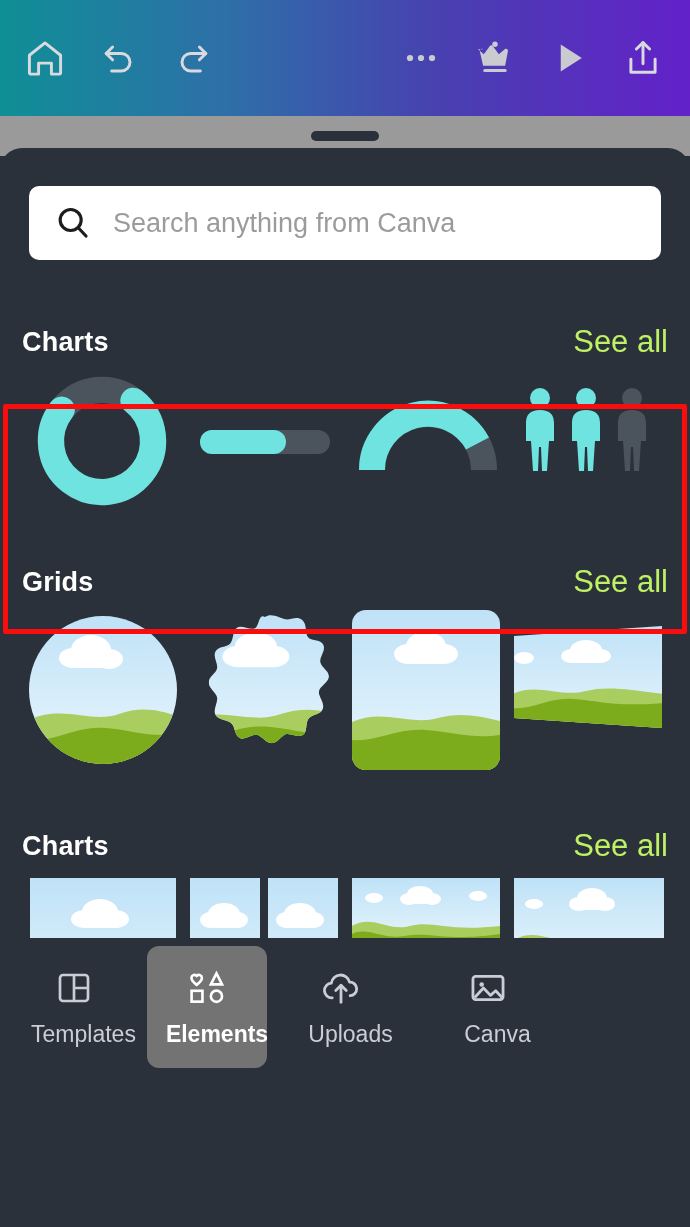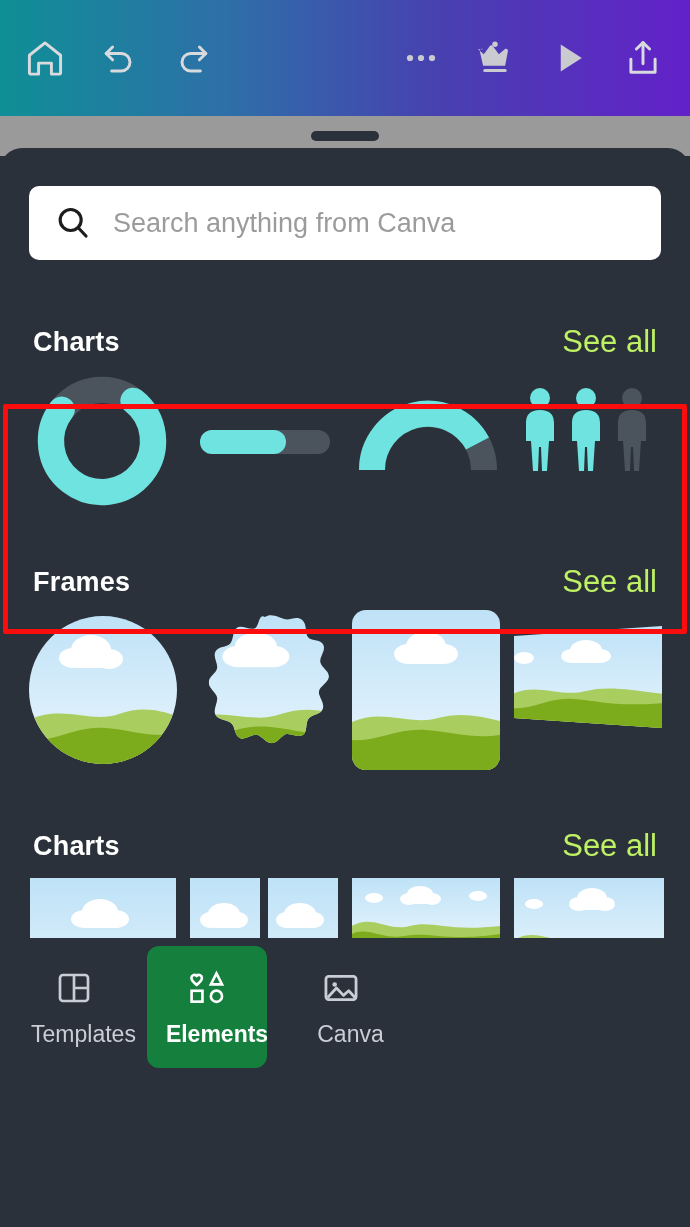--- a/index.html
+++ b/index.html
@@ -98,21 +98,21 @@
 
   
   .section { position: absolute; left: 0; width: 690px; }
   .sec-charts { top: 166px; height: 228px; }
   .sec-frames { top: 406px; height: 234px; }
   .sec-grids  { top: 670px; height: 250px; }
 
   .sec-head {
     position: relative;
     height: 56px;
-    padding: 0 33px;
+    padding: 0 22px;
     display: flex;
     align-items: center;
     justify-content: space-between;
   }
   .sec-title {
     font-size: 27px;
     font-weight: bold;
     color: #ffffff;
     letter-spacing: 0.2px;
   }
@@ -164,21 +164,21 @@
     width: 147px;
     height: 122px;
     flex: 0 0 auto;
     display: flex;
     flex-direction: column;
     align-items: center;
     justify-content: center;
     border-radius: 12px;
     gap: 10px;
   }
-  .nav-item.active { background: #15803d; width: 120px; }
+  .nav-item.active { background: #737373; width: 120px; }
   .nav-label {
     font-size: 23px;
     color: #c9ced6;
     white-space: nowrap;
     margin-left: 20px;
   }
   .nav-item.active .nav-label { color: #ffffff; font-weight: bold; }
   .nav-ico { height: 46px; display: flex; align-items: center; justify-content: center; }
 </style>
 </head>
@@ -293,21 +293,21 @@
               <circle cx="22" cy="14" r="10"></circle>
               <path d="M22 26c-10 0-14 5-14 13v18h5l2 30h5l1-24h2l1 24h5l2-30h5V39c0-8-4-13-14-13z"></path>
             </g>
           </svg>
         </div>
       </div>
     </div>
 
     <div class="section sec-frames">
       <div class="sec-head">
-        <span class="sec-title">Frames</span>
+        <span class="sec-title">Grids</span>
         <span class="sec-seeall">See all</span>
       </div>
       <div class="thumb-row">
 
         <div class="thumb" style="left:29px; top:6px;">
           <svg width="148" height="148" viewBox="0 0 148 148">
             <defs>
               <clipPath id="cpCirc">
                   <circle cx="74" cy="74" r="74"></circle>
                 </clipPath>
@@ -577,20 +577,30 @@
             <path d="M6.1 5.1c-1.2-1.2-3-.4-3 1.2 0 1.6 3 3.9 3 3.9s3-2.3 3-3.9c0-1.6-1.8-2.4-3-1.2z"></path>
             <path d="M17.4 3.6 20.6 9.9h-6.4z"></path>
             <rect x="3.2" y="13.6" width="6.2" height="6.2"></rect>
             <circle cx="17.4" cy="16.7" r="3.2"></circle>
           </svg>
         </span>
         <span class="nav-label">Elements</span>
       </div>
 
 
+      <div class="nav-item">
+        <span class="nav-ico">
+          <svg width="42" height="42" viewBox="0 0 24 24" fill="none" stroke="#c9ced6" stroke-width="1.6" stroke-linecap="round" stroke-linejoin="round">
+            <path d="M7 17.6a4.2 4.2 0 0 1-.5-8.4 5.3 5.3 0 0 1 10.4-.6 3.9 3.9 0 0 1 .3 7.8"></path>
+            <path d="M12 20.2v-9.6"></path>
+            <path d="m9 13.4 3-3 3 3"></path>
+          </svg>
+        </span>
+        <span class="nav-label">Uploads</span>
+      </div>
 
       <div class="nav-item">
         <span class="nav-ico">
           <svg width="42" height="42" viewBox="0 0 24 24" fill="none" stroke="#c9ced6" stroke-width="1.6" stroke-linejoin="round">
             <rect x="3.4" y="5.4" width="17.2" height="13.2" rx="1.6"></rect>
             <circle cx="8.4" cy="10" r="1.3" fill="#c9ced6" stroke="none"></circle>
             <path d="m4.4 17.4 5-5.4 4 4.2 3-2.6 3.6 3.8"></path>
           </svg>
         </span>
         <span class="nav-label">Canva</span>

